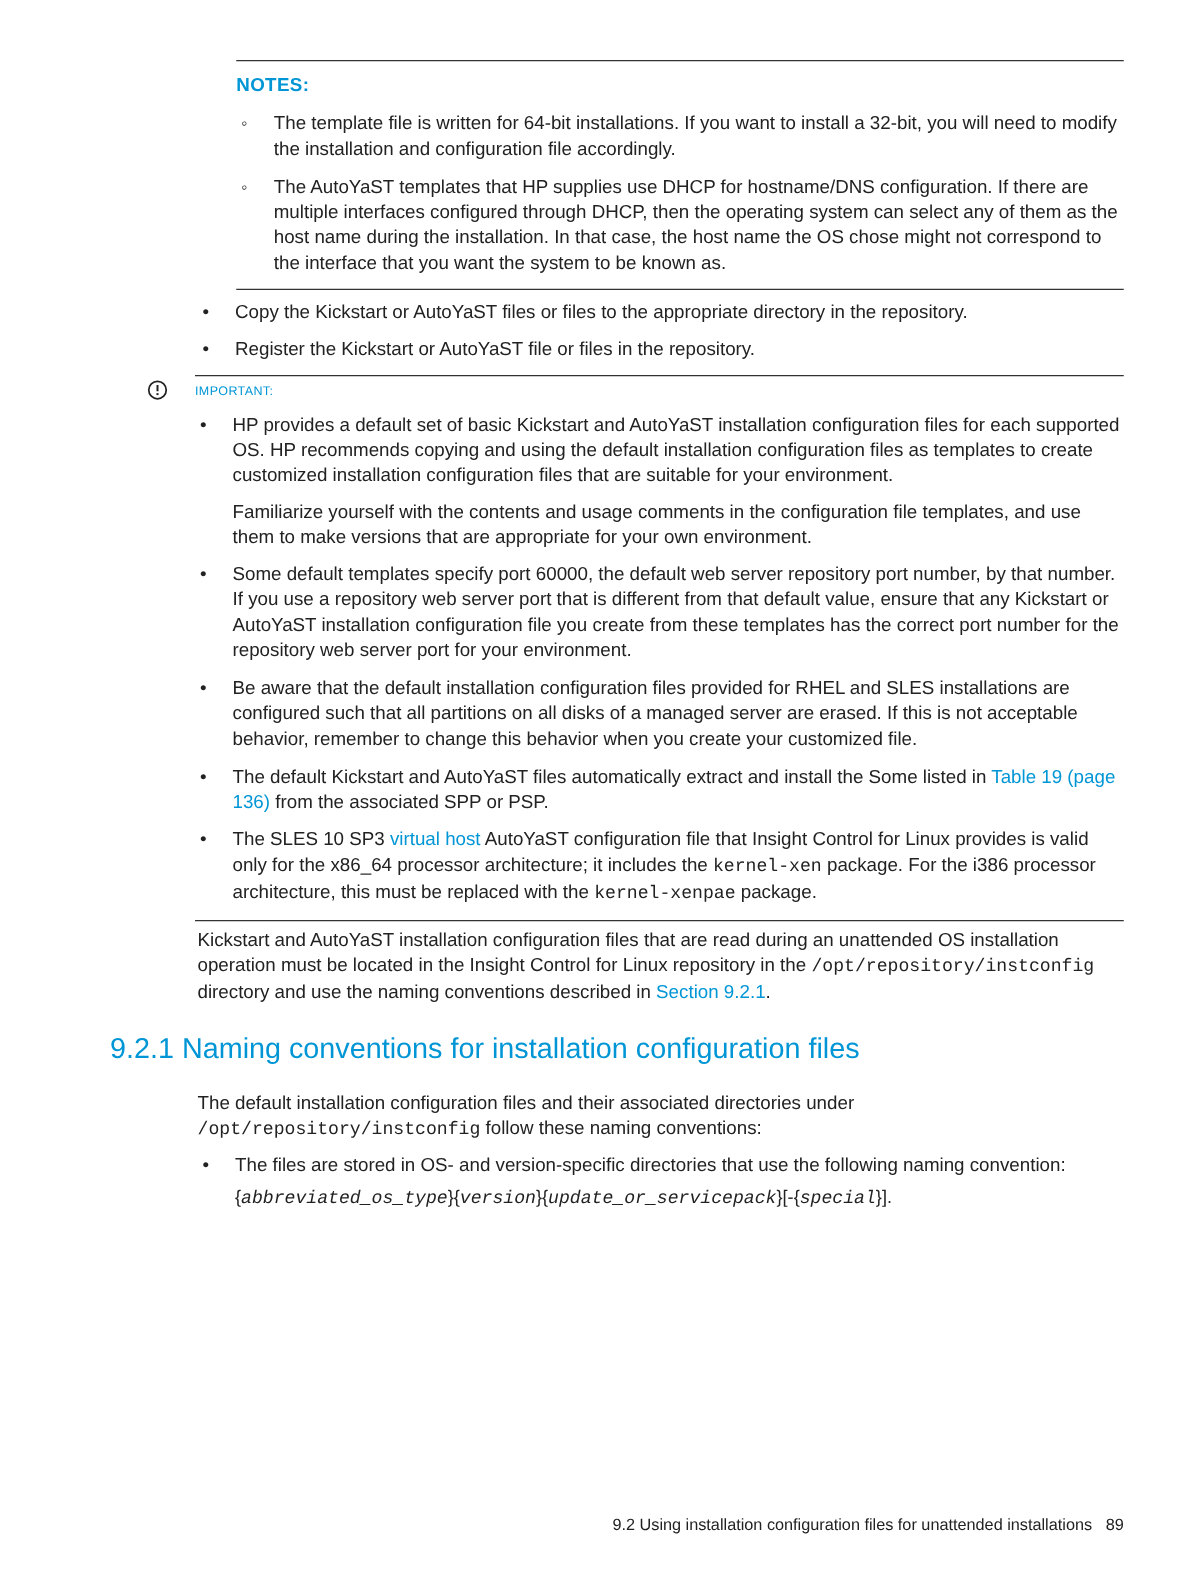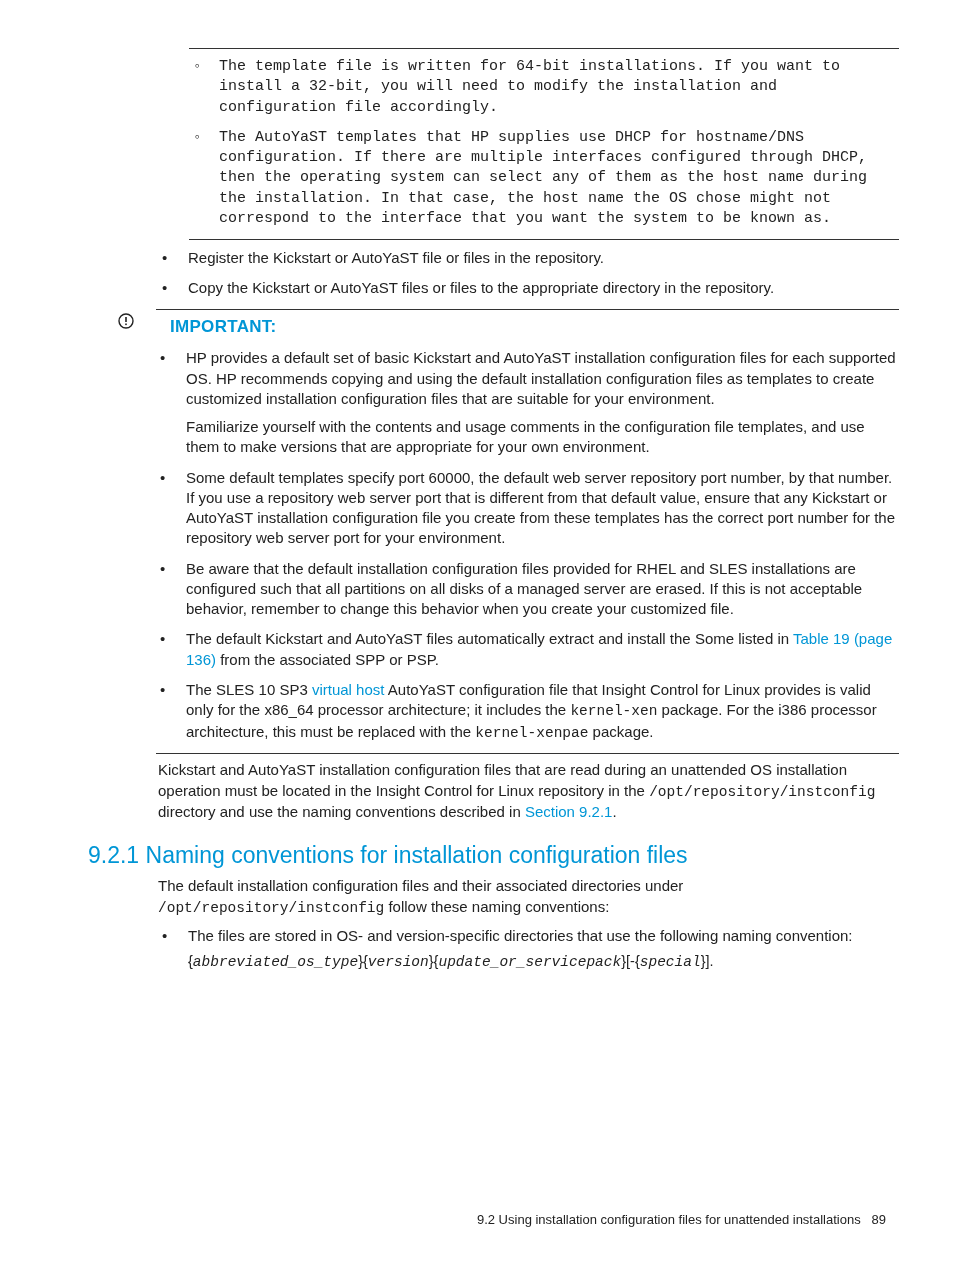--- a/index.html
+++ b/index.html
@@ -26,41 +26,40 @@
   }
   .notes-heading {
     color: #0096d6;
     font-weight: bold;
     font-size: 15px;
     margin: 10px 0 10px 0;
     letter-spacing: 0.3px;
   }
   .important-heading {
     color: #0096d6;
-    font-weight: bold;
-    font-size: 17px;
-    margin: 6px 0 10px 14px;
+    font-weight: normal;
+    font-size: 10px;
+    margin: 6px 0 10px 0;
     letter-spacing: 0.3px;
   }
   .section-heading {
     color: #0096d6;
     font-size: 23px;
     font-weight: normal;
-    margin: 18px 0 5px 0;
+    margin: 18px 0 19px 0;
   }
   ul.open-bullets {
     list-style: none;
     padding-left: 0;
     margin: 8px 0 8px 0;
   }
   ul.open-bullets > li {
     position: relative;
     padding-left: 30px;
     margin-bottom: 10px;
-    font-family: Liberation Mono, monospace;
   }
   ul.open-bullets > li::before {
     content: "\25E6";
     position: absolute;
     left: 4px;
     top: 0;
     color: #222;
     font-size: 14px;
   }
   ul.disc-bullets {
@@ -117,49 +116,50 @@
   }
   .mono-italic {
     font-family: "Courier New", Courier, monospace;
     font-style: italic;
     font-size: 14.5px;
     text-align: center;
   }
   .footer {
     position: absolute;
     bottom: 42px;
-    right: 68px;
+    right: 55px;
     font-size: 13px;
     color: #222;
   }
   .sub-para {
     margin-top: 8px;
   }
   .code-line {
     margin-left: 30px;
     margin-top: 6px;
     font-size: 14.5px;
   }
 </style>
 </head>
 <body>
 
 <div class="notes-block">
   <hr class="hr">
+  <div class="notes-heading">NOTES:</div>
   <ul class="open-bullets">
     <li><span>The template file is written for 64-bit installations. If you want to install a 32-bit, you will need to modify the installation and configuration file accordingly.</span></li>
     <li><span>The AutoYaST templates that HP supplies use DHCP for hostname/DNS configuration. If there are multiple interfaces configured through DHCP, then the operating system can select any of them as the host name during the installation. In that case, the host name the OS chose might not correspond to the interface that you want the system to be known as.</span></li>
   </ul>
   <hr class="hr">
 </div>
 
 <div class="outer-list">
   <ul class="disc-bullets">
+    <li><span>Copy the Kickstart or AutoYaST files or files to the appropriate directory in the repository.</span></li>
     <li><span>Register the Kickstart or AutoYaST file or files in the repository.</span></li>
-    <li><span>Copy the Kickstart or AutoYaST files or files to the appropriate directory in the repository.</span></li>
   </ul>
 </div>
 
 <div class="important-row">
   <div class="important-icon">
     <svg width="16" height="16" viewBox="0 0 16 16">
       <circle cx="8" cy="8" r="7" stroke="#222" stroke-width="1.4" fill="none"></circle>
       <rect x="7.2" y="4" width="1.6" height="5" fill="#222"></rect>
       <rect x="7.2" y="10.5" width="1.6" height="1.6" fill="#222"></rect>
     </svg>

